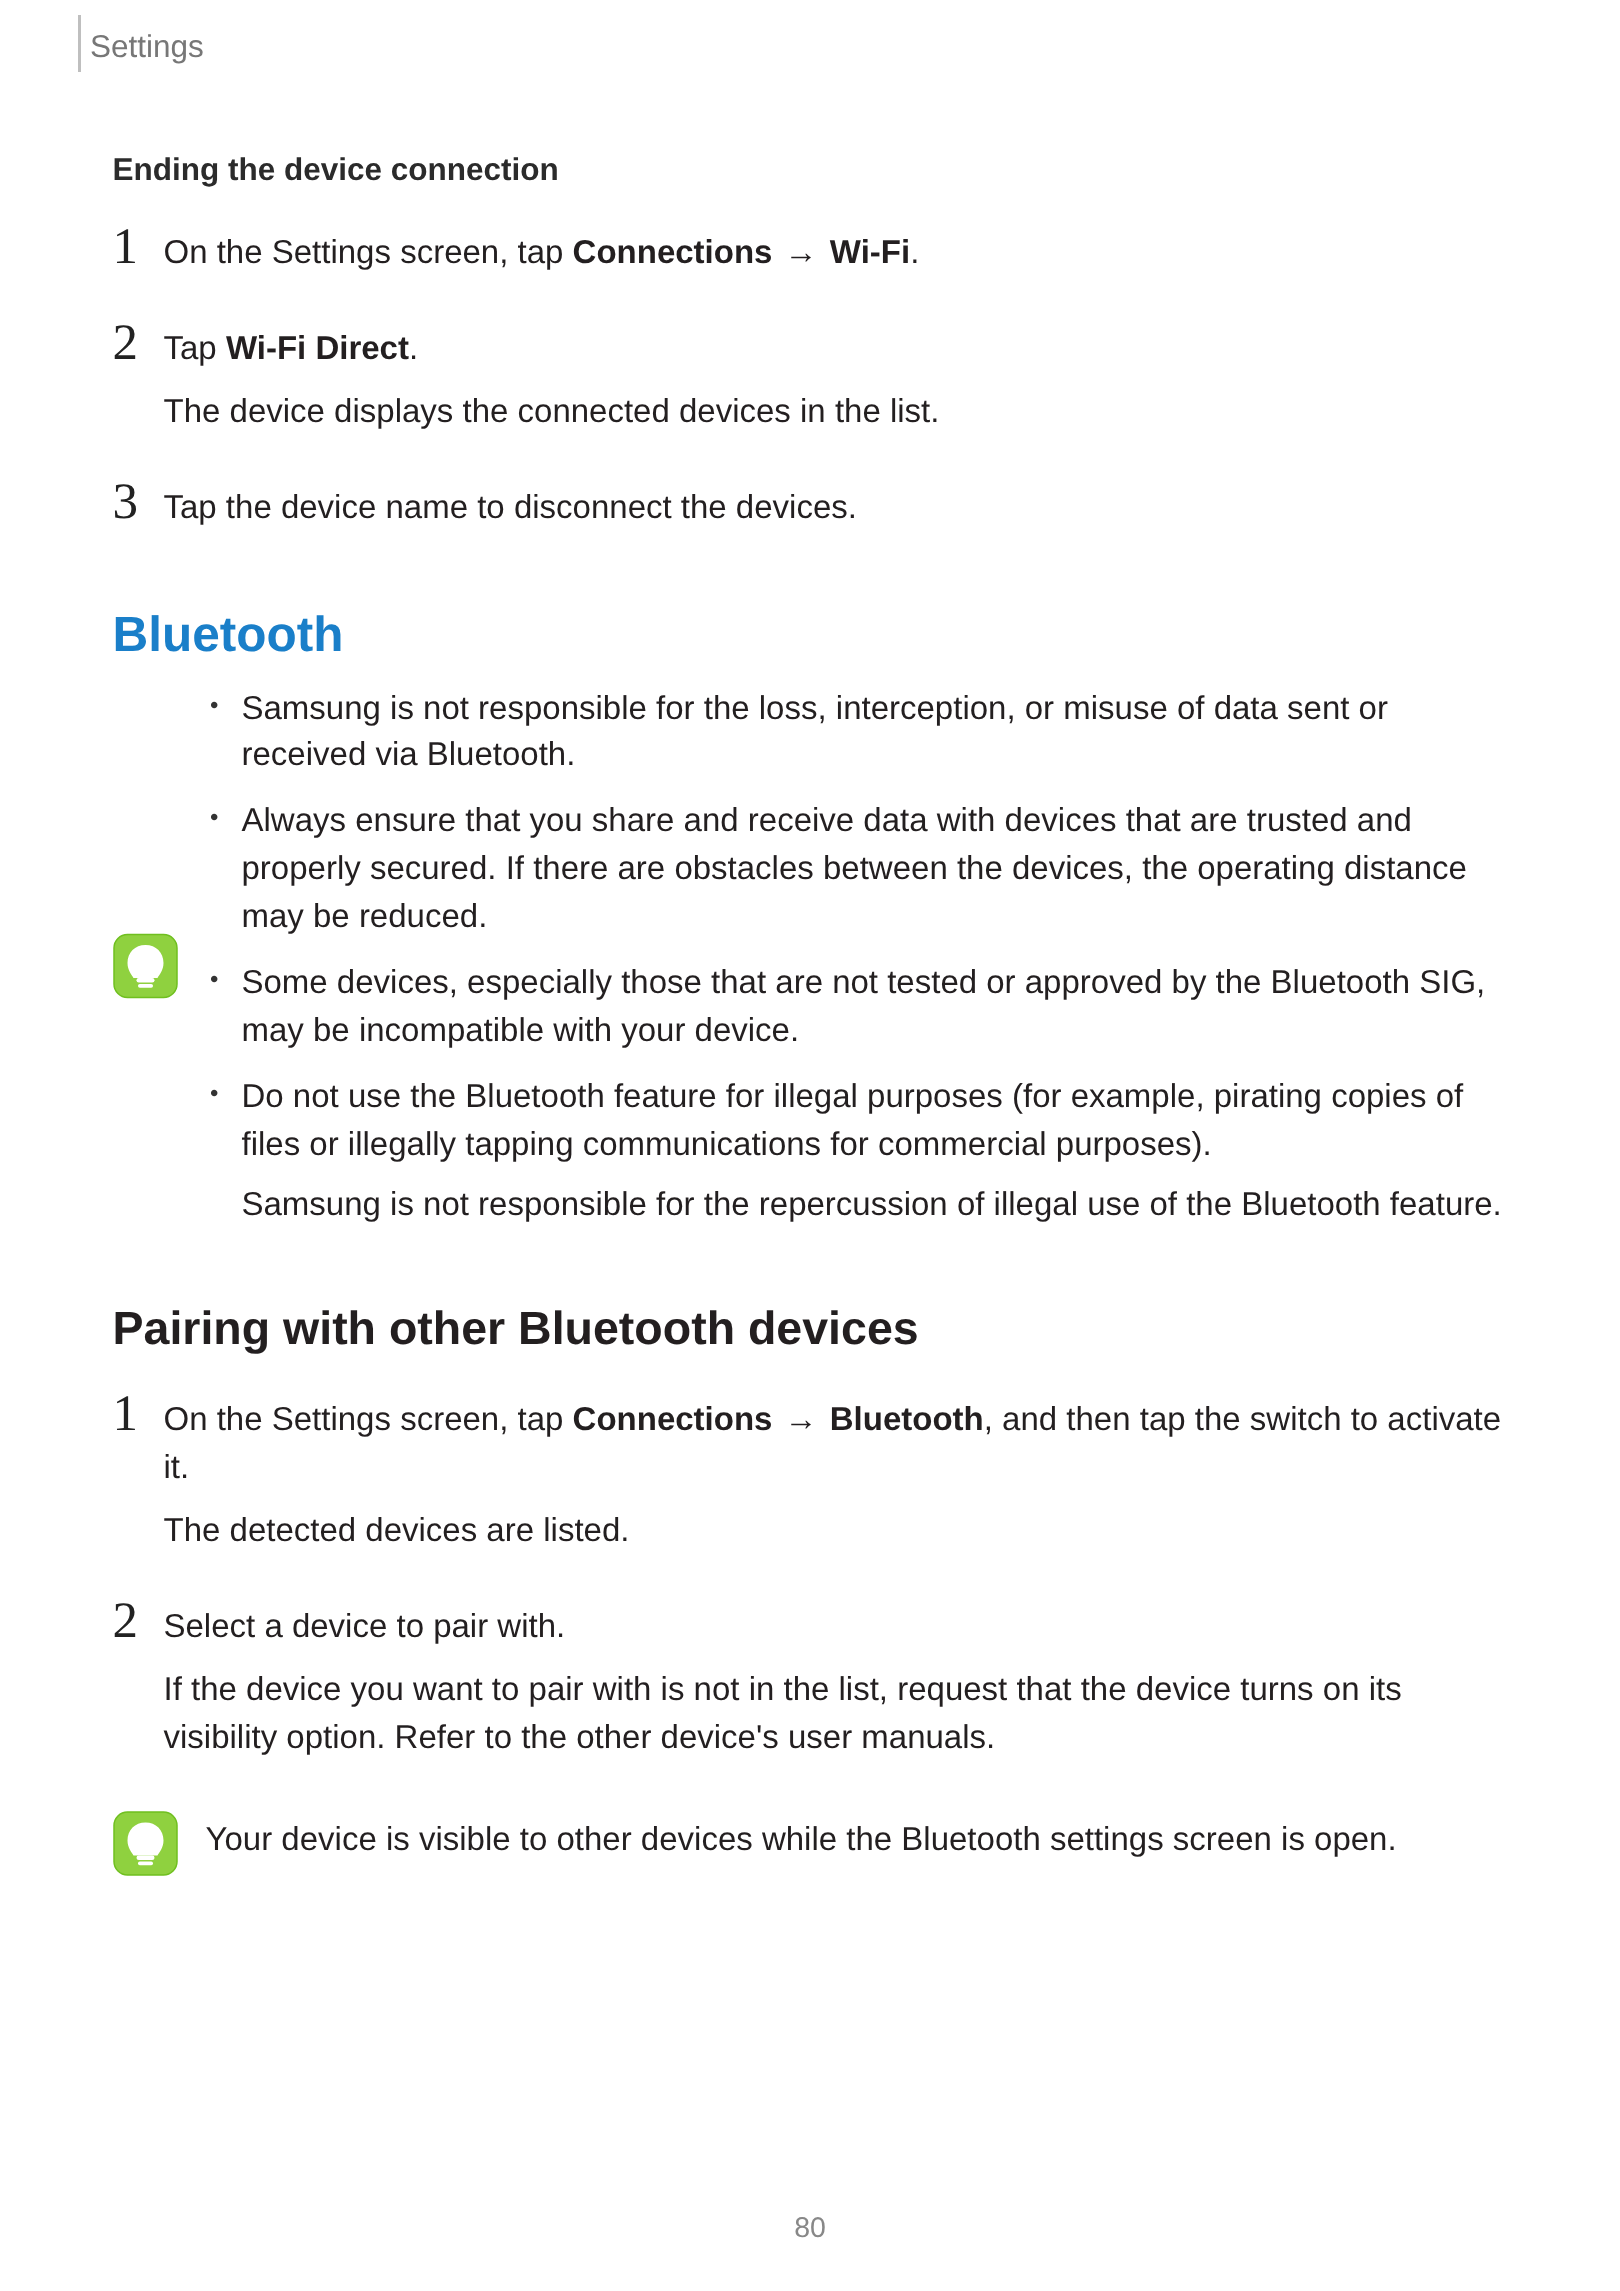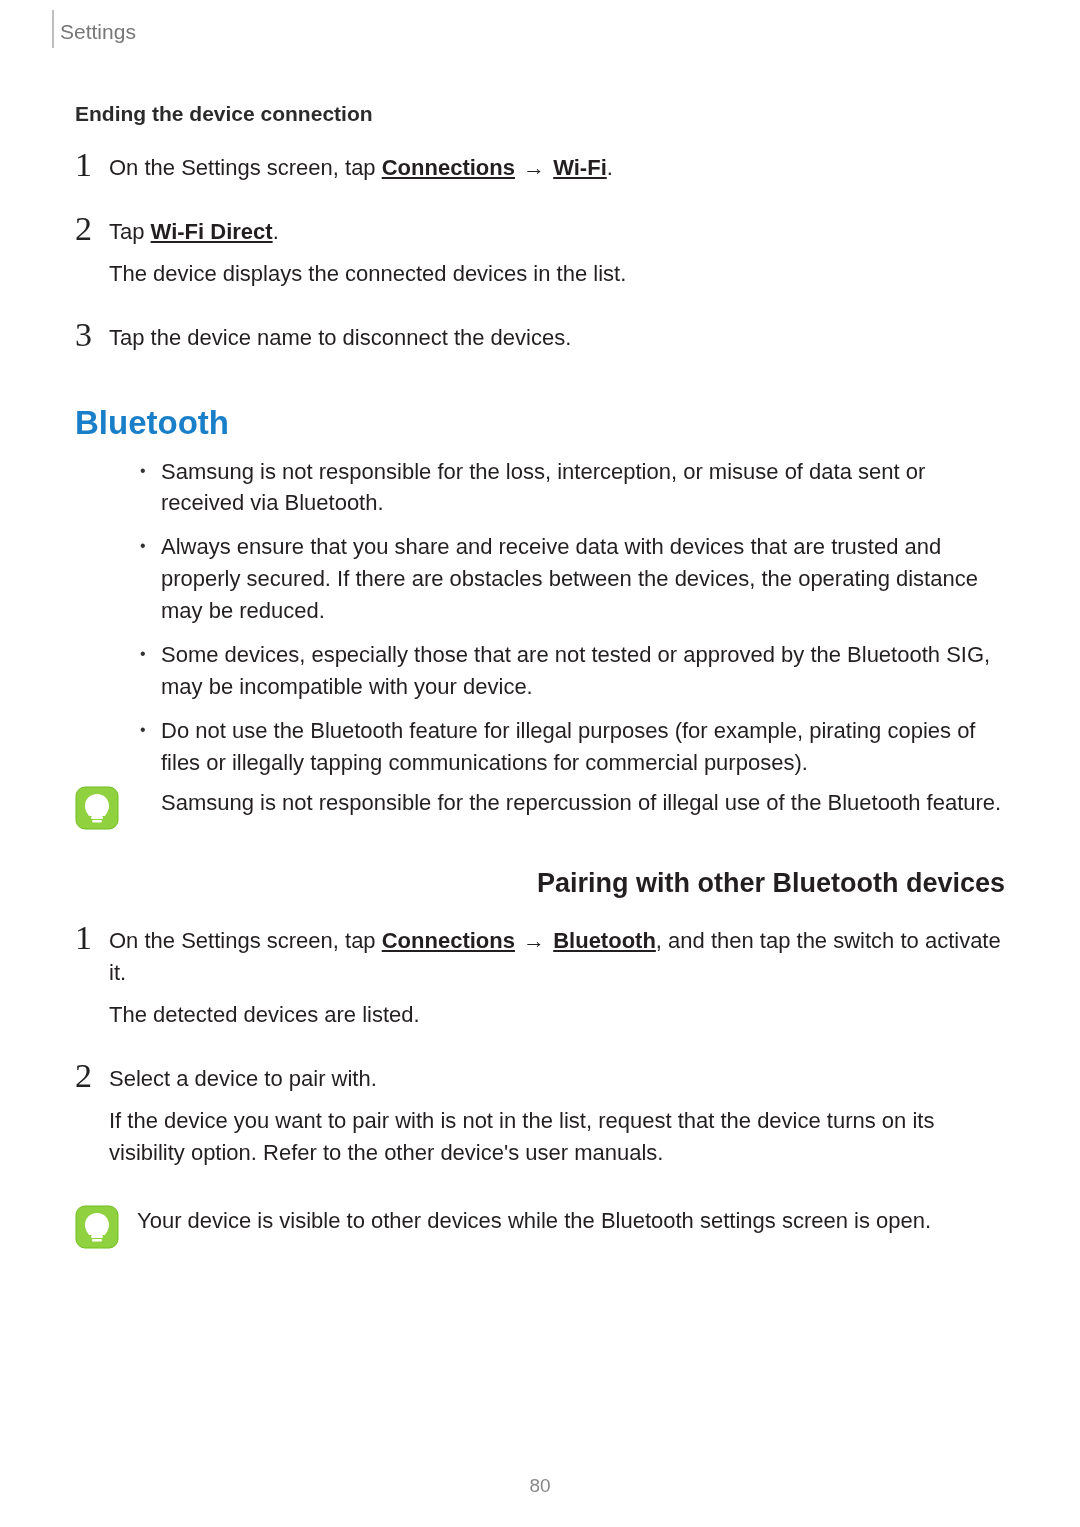--- a/index.html
+++ b/index.html
@@ -52,39 +52,39 @@
     color: #222;
     font-family: "Times New Roman", Georgia, serif;
   }
   .numlist .body {
     flex: 1;
     font-size: 22px;
     line-height: 1.45;
     padding-top: 4px;
   }
   .numlist .body p { margin-bottom: 10px; }
-  .bold { font-weight: 700; text-decoration: underline; }
+  .bold { font-weight: 700; }
   .arrow { padding: 0 2px; }
 
   .section-title {
     font-size: 33px;
     font-weight: 600;
     color: #1a7fc9;
     margin-top: 40px;
     margin-bottom: 14px;
   }
   .para {
     font-size: 22px;
     line-height: 1.45;
     margin-bottom: 12px;
   }
 
   .callout {
     display: flex;
-    align-items: flex-end;
+    align-items: center;
     margin-bottom: 10px;
   }
   .callout .icon-col {
     flex: 0 0 62px;
     padding-top: 2px;
   }
   .callout .text-col {
     flex: 1;
   }
   .note-icon-svg { display: block; }
@@ -104,25 +104,24 @@
     position: absolute;
     left: 3px;
     top: 0;
     font-size: 16px;
     line-height: 30px;
     color: #333;
   }
   .sub-bullets > li p { margin-top: 8px; }
 
   .sub-subheading {
-    font-size: 27px;
+    font-size: 31px;
     font-weight: 600;
     margin-top: 38px;
     margin-bottom: 22px;
-    text-align: right;
   }
 
   .page-number {
     position: absolute;
     bottom: 30px;
     left: 0;
     width: 1080px;
     text-align: center;
     font-size: 19px;
     color: #888;

